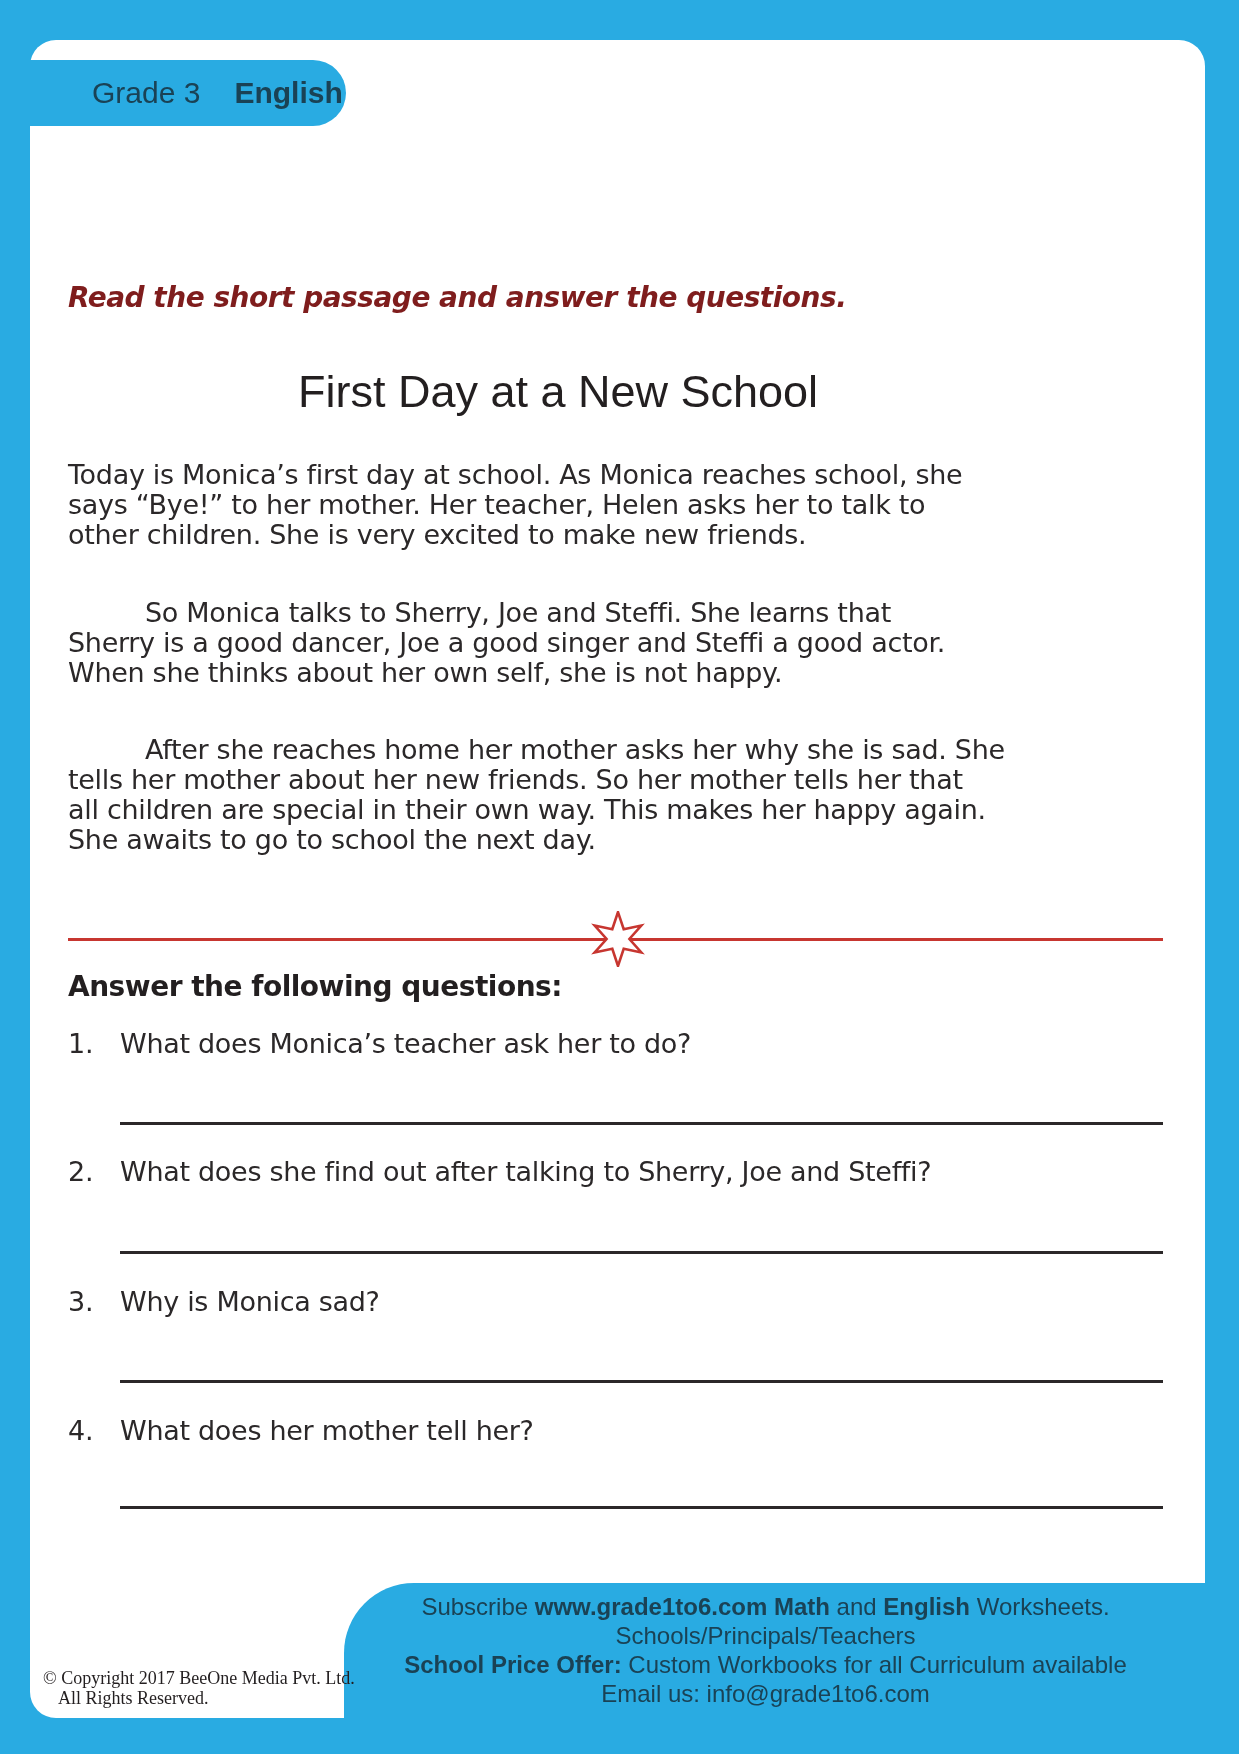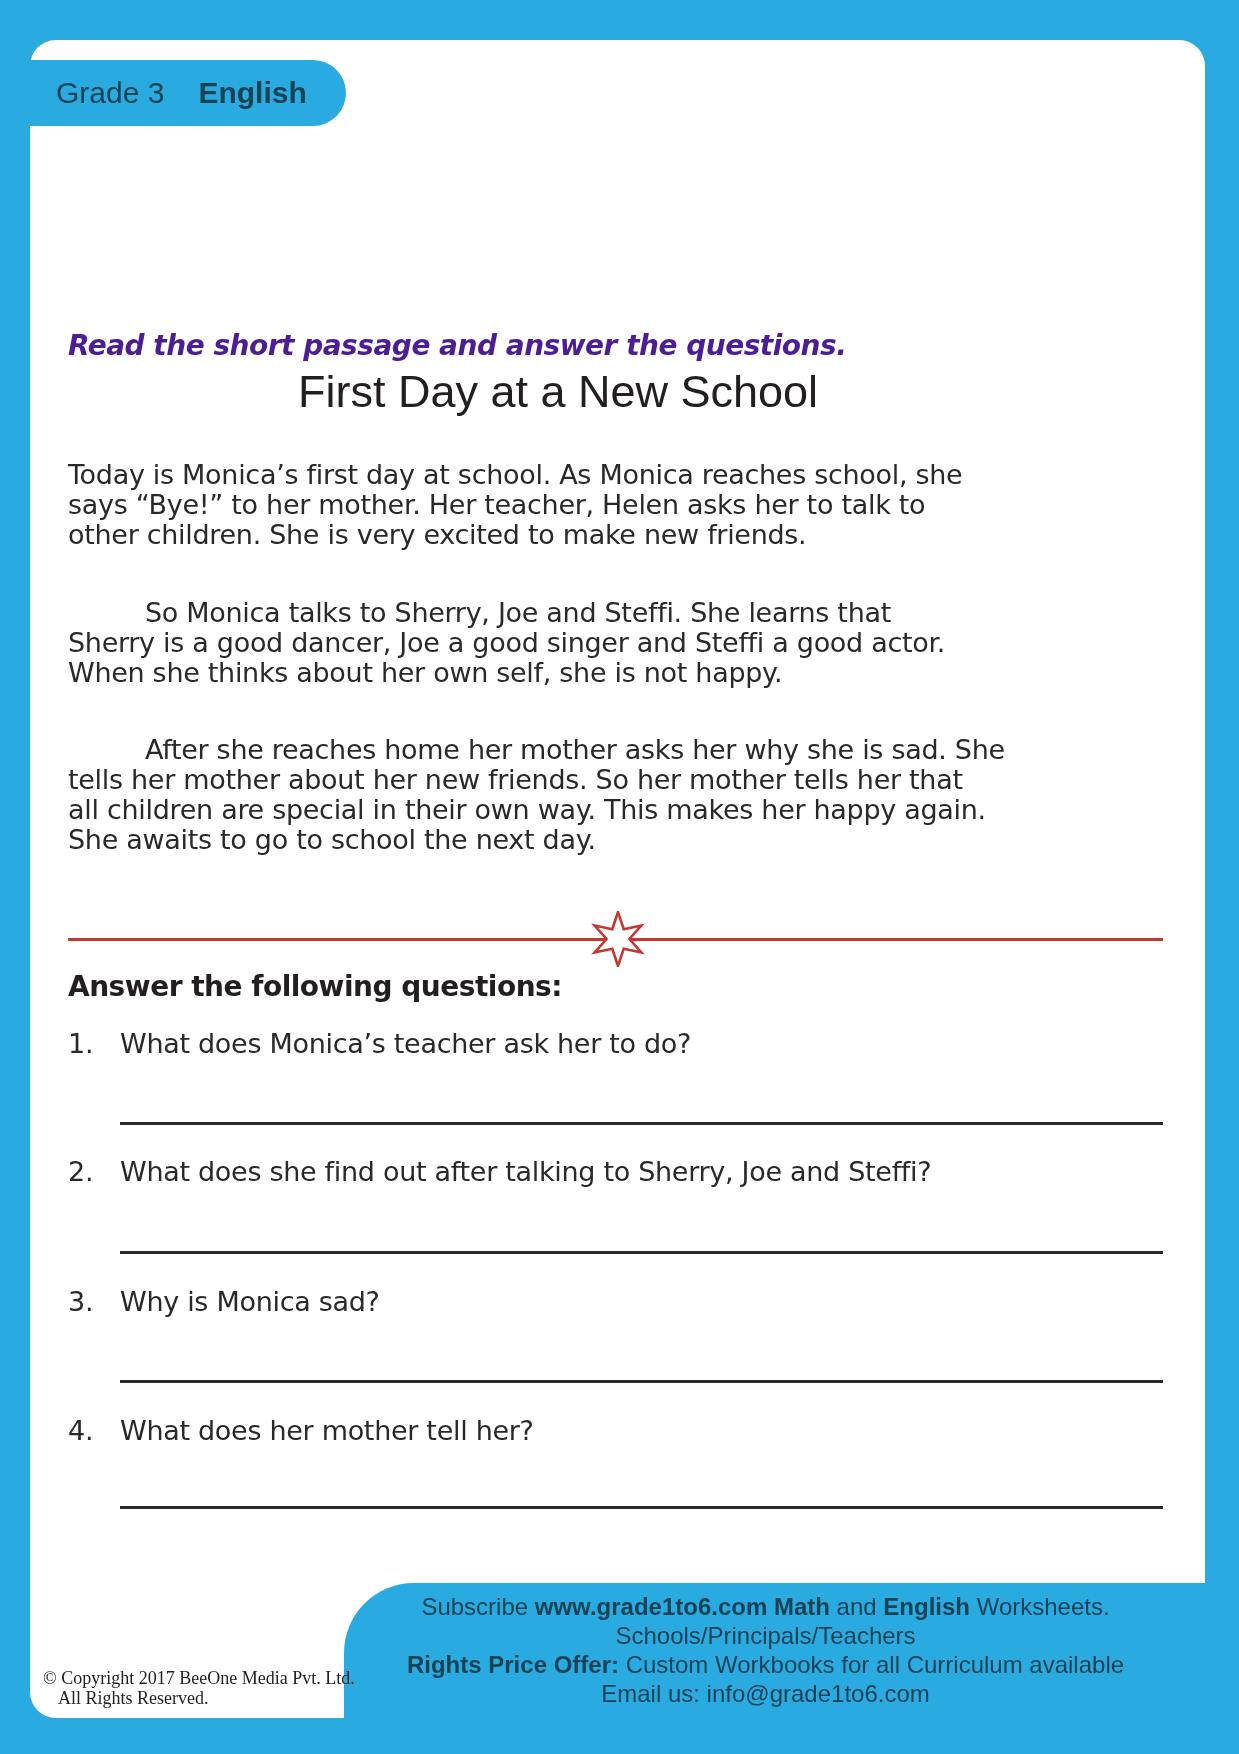--- a/index.html
+++ b/index.html
@@ -11,32 +11,32 @@
   .sheet {
     position:absolute; left:30px; top:40px; width:1175px; height:1678px;
     background:#ffffff; border-radius:26px;
   }
   .badge {
     position:absolute; left:30px; top:60px; width:316px; height:66px;
     background:#29ABE2; border-radius:0 33px 33px 0;
     display:flex; align-items:center; gap:34px;
     padding-left:26px; box-sizing:border-box;
   }
-  .badge .grade   { font-size:30px; color:#1A4255; }
+  .badge .grade   { font-size:30px; color:#1A4255;margin-left:36px; }
   .badge .subject { font-size:30px; font-weight:bold; color:#1A4255; }
   .title {
     position:absolute; left:68px; top:104px; width:980px;
     text-align:center; color:#231F20; font-weight:bold;
     font-size:61px; line-height:88px; letter-spacing:-1px;
   }
   .instruction {
     position:absolute; left:68px; top:281px;
     font-family:"DejaVu Sans", sans-serif;
     font-weight:bold; font-style:italic;
-    font-size:28px; color:#4c1d95; letter-spacing:-0.5px;margin-top:48px;
+    font-size:28px; color:#7f1d1d; letter-spacing:-0.5px;
   }
   .passage-heading {
     position:absolute; left:68px; top:366px; width:980px;
     text-align:center; font-size:45px; font-weight:normal; color:#231F20;
   }
   .para {
     position:absolute; left:68px; color:#2B2829;
     font-family:"DejaVu Sans", sans-serif;
     font-size:27px; line-height:30px; white-space:pre; letter-spacing:-0.3px;
   }
@@ -135,21 +135,21 @@
     <span>What does her mother tell her?</span>
   </div>
   <div class="answer-line" id="a4"></div>
 
   <div class="promo-panel">
     <div>
       <span>Subscribe </span><span class="b">www.grade1to6.com Math</span><span> and </span><span class="b">English</span><span> Worksheets.</span>
     </div>
     <div>Schools/Principals/Teachers</div>
     <div>
-      <span class="b">Rights Price Offer: </span><span>Custom Workbooks for all Curriculum available</span>
+      <span class="b">School Price Offer: </span><span>Custom Workbooks for all Curriculum available</span>
     </div>
     <div>Email us: info@grade1to6.com</div>
   </div>
 
   <div class="copyright">
     <div>© Copyright 2017 BeeOne Media Pvt. Ltd.</div>
     <div class="l2">All Rights Reserved.</div>
   </div>
 </div>
 

